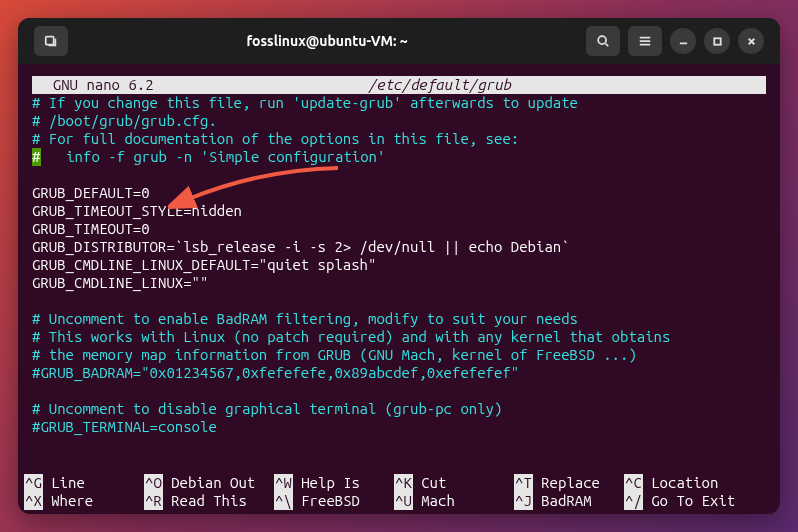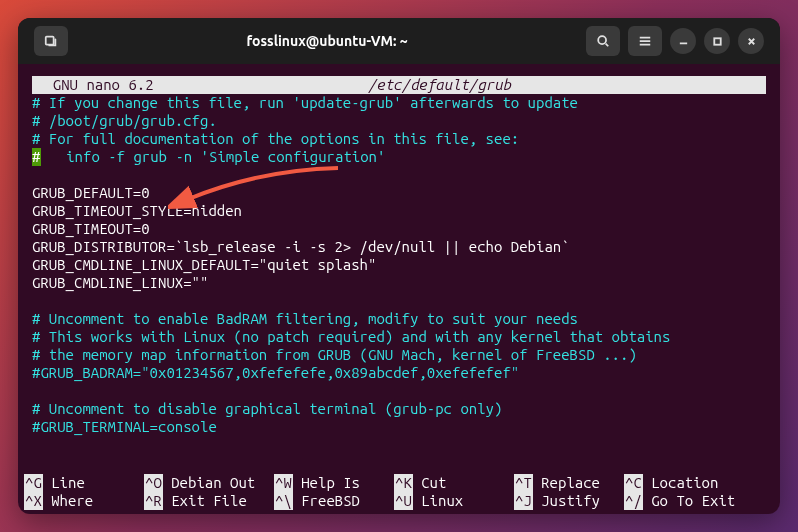--- a/index.html
+++ b/index.html
@@ -170,21 +170,21 @@
       <div class="row" id="sc-row1">
           <div class="cell"><span class="key">^G</span><span> Line</span></div>
           <div class="cell"><span class="key">^O</span><span> Debian Out</span></div>
           <div class="cell"><span class="key">^W</span><span> Help Is</span></div>
           <div class="cell"><span class="key">^K</span><span> Cut</span></div>
           <div class="cell"><span class="key">^T</span><span> Replace</span></div>
           <div class="cell"><span class="key">^C</span><span> Location</span></div>
         </div>
       <div class="row" id="sc-row2">
           <div class="cell"><span class="key">^X</span><span> Where</span></div>
-          <div class="cell"><span class="key">^R</span><span> Exit File</span></div>
+          <div class="cell"><span class="key">^R</span><span> Read This</span></div>
           <div class="cell"><span class="key">^\</span><span> FreeBSD</span></div>
-          <div class="cell"><span class="key">^U</span><span> Linux</span></div>
-          <div class="cell"><span class="key">^J</span><span> Justify</span></div>
+          <div class="cell"><span class="key">^U</span><span> Mach</span></div>
+          <div class="cell"><span class="key">^J</span><span> BadRAM</span></div>
           <div class="cell"><span class="key">^/</span><span> Go To Exit</span></div>
         </div>
     </div>
   </div>
 </div>
 
 </body></html>

